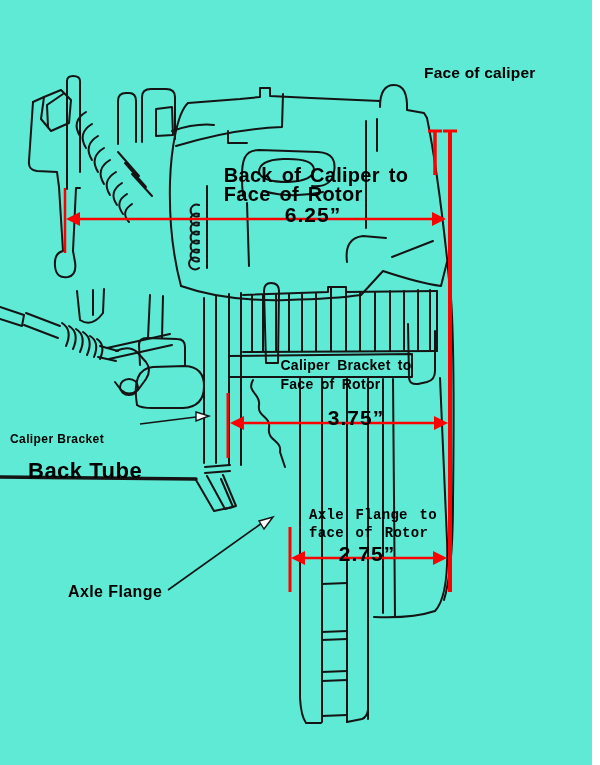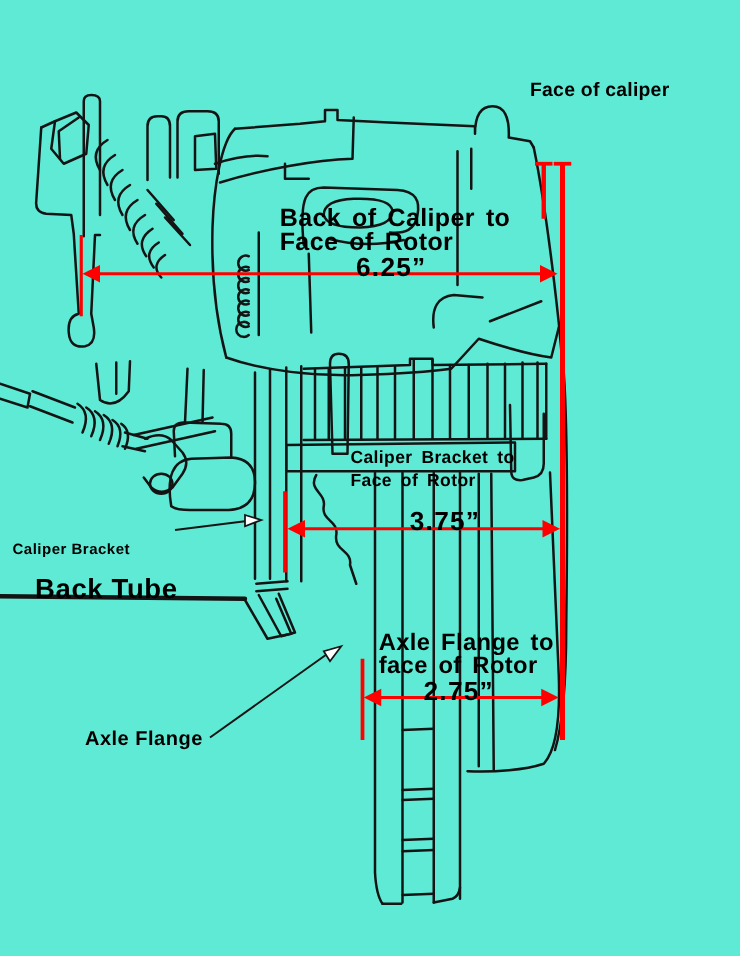--- a/index.html
+++ b/index.html
@@ -13,21 +13,21 @@
     font-family:"Liberation Sans", sans-serif;
   }
   .dim-head{text-align:left;transform:translateX(-50%);line-height:19px;word-spacing:3px;letter-spacing:.3px;}
   .dim-val{transform:translateX(-50%);letter-spacing:1px;}
   #lbl-face{left:424px;top:64px;font-size:15.5px;line-height:18px;letter-spacing:.2px;}
   #lbl-face .v{font-size:17px;display:block;}
   #lbl-back{left:316px;top:166px;font-size:20px;}
   #val-625{left:313px;top:203px;font-size:21px;}
   #lbl-calbr-dim{left:346px;top:356px;font-size:14px;}
   #val-375{left:356px;top:406px;font-size:21px;}
-  #lbl-axfl-dim{left:373px;top:506px;font-size:19px;line-height:18px;}
+  #lbl-axfl-dim{left:373px;top:506px;font-size:14px;line-height:18px;font-family:Liberation Mono, monospace;}
   #val-275{left:367px;top:542px;font-size:21px;text-align:center;}
   #lbl-caliper-bracket{left:10px;top:432px;font-size:12px;letter-spacing:.4px;}
   #lbl-axle-tube{left:28px;top:458px;font-size:22px;letter-spacing:.5px;}
   #lbl-axle-flange{left:68px;top:583px;font-size:16px;letter-spacing:.4px;}
 </style>
 </head>
 <body>
 
 <div id="stage">
 

